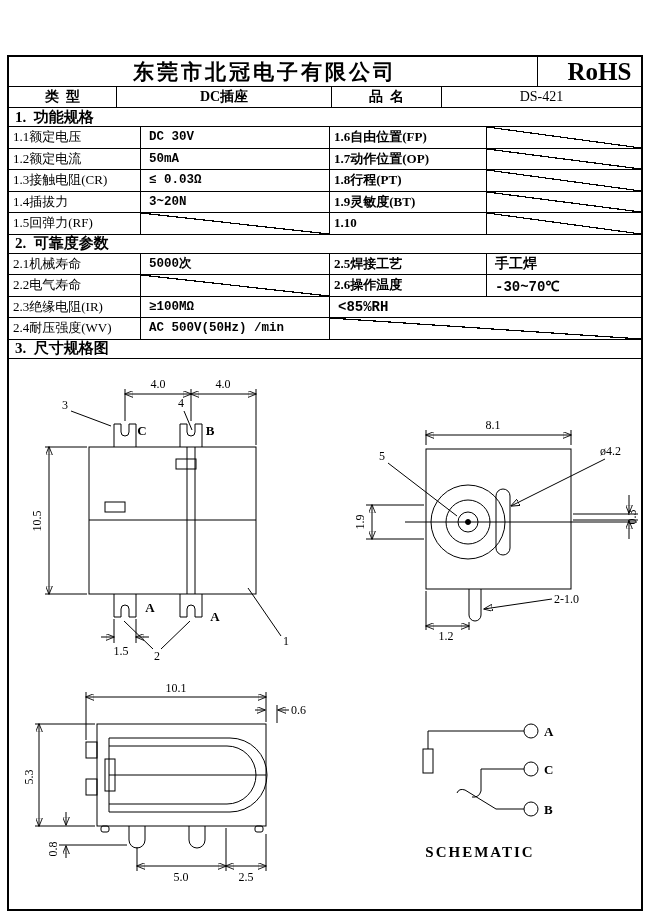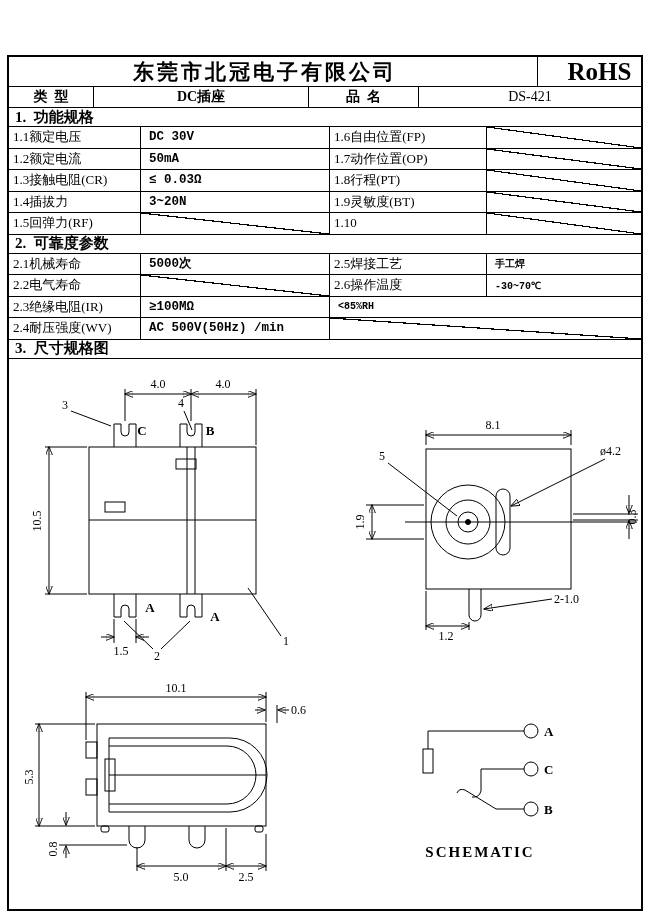--- a/index.html
+++ b/index.html
@@ -13,39 +13,39 @@
   .company { flex: 1; display: flex; align-items: center; justify-content: center;
              font-size: 21px; font-weight: bold; letter-spacing: 3px; }
   .rohs { width: 104px; border-left: 1px solid #000; display: flex; align-items: center;
           justify-content: center; font-family: "Liberation Serif", serif;
           font-size: 25px; font-weight: bold; padding-left: 20px; }
 
   .type-row { display: flex; height: 21px; border-bottom: 1px solid #000;
               font-family: "Liberation Serif", serif; font-size: 14px; }
   .type-row > div { display: flex; align-items: center; justify-content: center;
                     border-right: 1px solid #000; white-space: pre; }
-  .tc1 { width: 85px; font-weight: bold; }
+  .tc1 { width: 108px; font-weight: bold; }
   .tc2 { width: 215px; font-weight: bold; }
   .tc3 { width: 110px; font-weight: bold; }
   .tc4 { flex: 1; border-right: none !important; }
 
   .section-title { height: 19px; border-bottom: 1px solid #000; display: flex; align-items: center;
                    padding-left: 6px; font-family: "Liberation Serif", serif;
                    font-size: 15px; font-weight: bold; white-space: pre; }
 
   .data-row { display: flex; height: 21.5px; border-bottom: 1px solid #000;
               font-family: "Liberation Serif", serif; font-size: 13px; }
   .dc { display: flex; align-items: center; border-right: 1px solid #000;
         padding: 0 4px; overflow: hidden; white-space: pre; }
   .dc.l1 { width: 132px; }
   .dc.v1 { width: 189px; padding-left: 8px; font-family: Liberation Mono, monospace;
            font-weight: bold; font-size: 12.5px; }
-  .dc.l2 { width: 157px; }
+  .dc.l2 { width: 157px; font-weight: bold; }
   .dc.v2 { flex: 1; border-right: none; padding-left: 8px;
-           font-family: "Liberation Mono", monospace; font-weight: bold; font-size: 10px; }
+           font-family: "Liberation Mono", monospace; font-weight: bold; font-size: 14px; }
   .slash { background: linear-gradient(to top right,
             transparent calc(50% - 0.6px), #000 calc(50% - 0.6px),
             #000 calc(50% + 0.6px), transparent calc(50% + 0.6px)); }
 
   .drawing { flex: 1; position: relative; }
   .drawing svg { display: block; }
   #dwg line, #dwg path, #dwg rect, #dwg circle { stroke: #000; stroke-width: 1; fill: none; }
   #dwg .dot { fill: #000; }
   #dwg text { stroke: none; fill: #000; font-family: "Liberation Serif", serif; font-size: 12px; }
   #dwg text.cap { font-weight: bold; font-size: 13px; }

